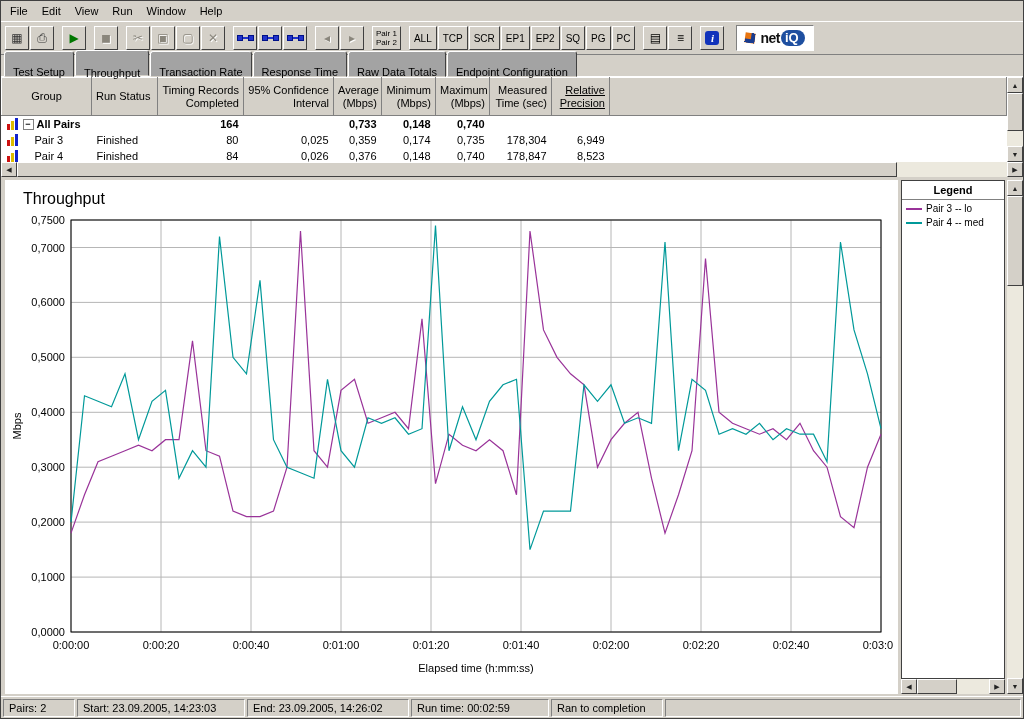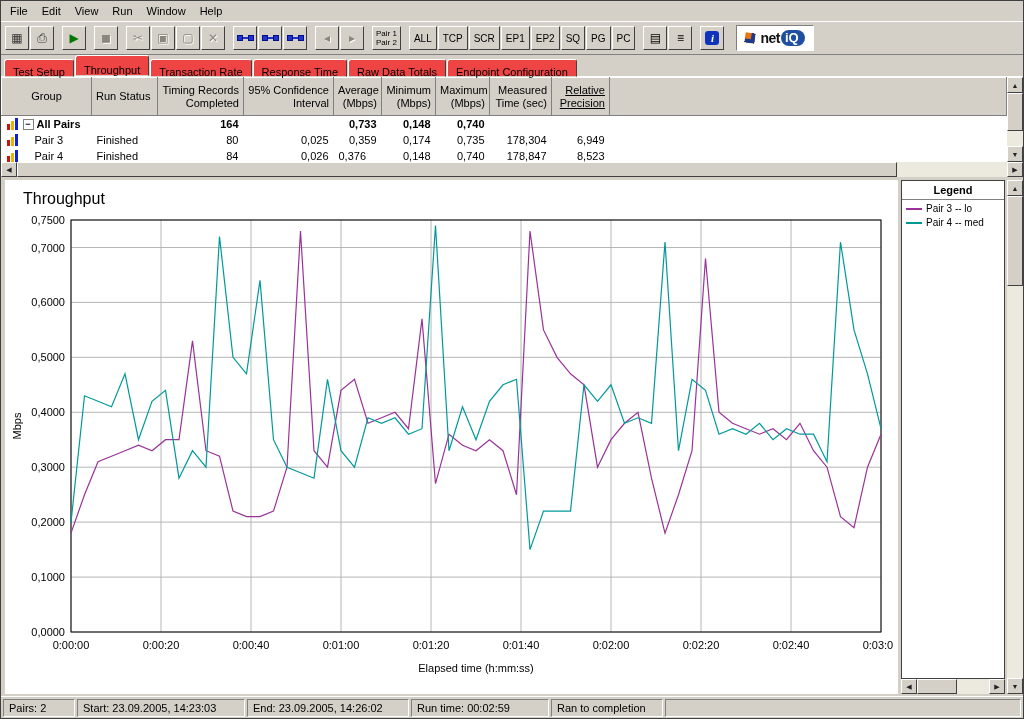--- a/index.html
+++ b/index.html
@@ -22,21 +22,21 @@
   .pairglyph { display: flex; align-items: center; }
   .pairglyph i { width: 6px; height: 6px; background: #2233cc; display: inline-block; border: 1px solid #001188; }
   .pairglyph u { width: 5px; height: 2px; background: #2233cc; display: inline-block; }
   .logo { margin-left: 4px; background: #fff; border: 1px solid; border-color: #808080 #fff #fff #808080; height: 26px; display: flex; align-items: center; padding: 0 8px; }
   .cube { width: 10px; height: 10px; background: #e87511; box-shadow: inset -4px -4px 0 #1a3c8f; transform: rotate(8deg); margin-right: 5px; }
   .brand-net { font-weight: bold; font-size: 14px; color: #111; letter-spacing: -0.5px; }
   .brand-iq { font-weight: bold; font-size: 13px; color: #fff; background: #1e4fa0; border-radius: 9px; padding: 0 6px 1px 4px; margin-left: 1px; }
 
   
   .tabstrip { height: 21px; display: flex; align-items: flex-end; padding-left: 3px; }
-  .tab { height: 18px; line-height: 17px; padding: 4px 8px; font-size: 11px; background: #ef4444; border: 1px solid; border-color: #fff #404040 #d4d0c8 #fff; border-radius: 3px 3px 0 0; margin-right: 1px; position: relative; top: 1px; cursor: default; }
+  .tab { height: 18px; line-height: 17px; padding: 12px 8px; font-size: 11px; background: #a3a3a3; border: 1px solid; border-color: #fff #404040 #d4d0c8 #fff; border-radius: 3px 3px 0 0; margin-right: 1px; position: relative; top: 1px; cursor: default; }
   .tab.active { height: 21px; line-height: 20px; top: 0; z-index: 2; border-bottom-color: #d4d0c8; }
 
   
   .table-region { height: 86px; display: flex; border-top: 1px solid #fff; }
   .table-wrap { flex: 1; overflow: hidden; background: #fff; }
   table.grid { border-collapse: collapse; table-layout: fixed; width: 100%; font-size: 11px; }
   table.grid th { height: 38px; background: #d4d0c8; border-right: 1px solid #808080; border-bottom: 1px solid #808080; border-top: 1px solid #fff; border-left: 1px solid #fff; font-weight: normal; white-space: pre-line; padding: 1px 4px; vertical-align: middle; line-height: 13px; }
   table.grid td { height: 16px; line-height: 16px; padding: 0 5px; white-space: nowrap; overflow: hidden; background: #fff; }
   tr.bold td { font-weight: bold; }
   .group-cell { display: flex; align-items: center; }
@@ -278,21 +278,21 @@
                     <i class="b1"></i>
                     <i class="b2"></i>
                     <i class="b3"></i>
                   </span>
                   <span class="gname">Pair 4</span>
                 </div>
               </td>
               <td style="text-align: left;">Finished</td>
               <td style="text-align: right;">84</td>
               <td style="text-align: right;">0,026</td>
-              <td style=" margin-top: 7px;">0,376</td>
+              <td style="text-align: right; margin-top: 7px;">0,376</td>
               <td style="text-align: right;">0,148</td>
               <td style="text-align: right;">0,740</td>
               <td style="text-align: right;">178,847</td>
               <td style="text-align: right;">8,523</td>
               <td></td>
             </tr>
           </tbody>
       </table>
     </div>
     <div class="vscroll">

